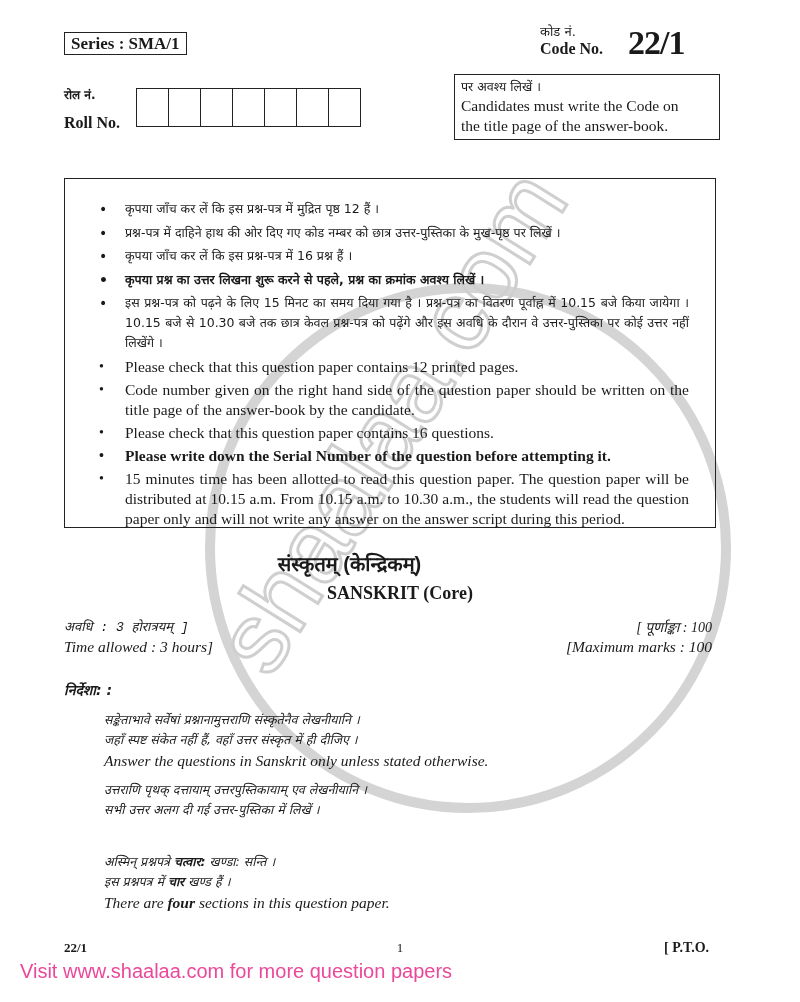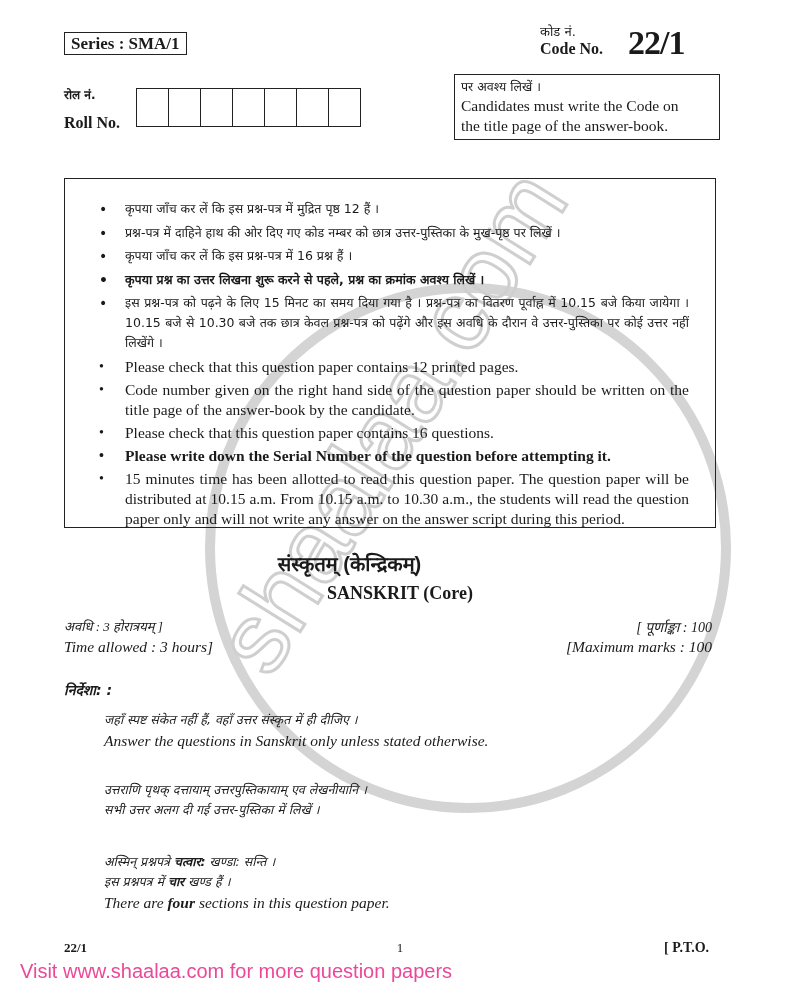--- a/index.html
+++ b/index.html
@@ -21,21 +21,21 @@
   .code-box .en { font-size:15.5px; line-height:20px; }
   .instr-box { left:64px; top:178px; width:652px; height:350px; border:1.5px solid #222; box-sizing:border-box; padding:4px 10px 0 18px; }
   .instr-box ul { margin:16px; padding:0; list-style:none; }
   .instr-box li { position:relative; padding-left:26px; text-align:justify; }
   .instr-box li::before { content:"•"; position:absolute; left:0; top:0; font-size:14px; }
   .hi-item { font-size:12.5px; line-height:20px; margin-bottom:3.5px; font-family:"DejaVu Sans", sans-serif; }
   .en-item { font-size:15.5px; line-height:20px; margin-bottom:3px; }
   .b { font-weight:bold; }
   .title-hi { left:0; width:699px; top:550px; text-align:center; font-weight:bold; font-size:20px; font-family:Liberation Sans, sans-serif; }
   .title-en { left:0; width:800px; top:583px; text-align:center; font-weight:bold; font-size:18px; }
-  .meta-l1 { left:64px; top:617px; font-style:italic; font-size:13px; font-family:Liberation Serif, serif; }
+  .meta-l1 { left:64px; top:617px; font-style:italic; font-size:13px; font-family:Liberation Mono, monospace; }
   .meta-l2 { left:64px; top:638px; font-style:italic; font-size:15.5px; }
   .meta-r1 { right:88px; top:617px; font-style:italic; font-size:14px; text-align:right; }
   .meta-r2 { right:88px; top:638px; font-style:italic; font-size:15.5px; text-align:right; }
   .dir-head { left:64px; top:680px; font-style:italic; font-weight:bold; font-size:14px; font-family:"DejaVu Sans", sans-serif; }
   .dir-group { left:104px; font-style:italic; }
   .dir-group .hi { font-size:12.5px; line-height:20px; font-family:"DejaVu Sans", sans-serif; }
   .dir-group .en { font-size:15.5px; line-height:22px; }
   .foot-code { left:64px; top:940px; font-weight:bold; font-size:13px; }
   .foot-page { left:0; width:800px; top:940px; text-align:center; font-size:13px; }
   .foot-pto { left:664px; top:940px; font-weight:bold; font-size:14px; }
@@ -91,20 +91,21 @@
 <div class="abs title-en">SANSKRIT (Core)</div>
 
 <div class="abs meta-l1">अवधि : 3 होरात्रयम् ]</div>
 <div class="abs meta-l2">Time allowed : 3 hours]</div>
 <div class="abs meta-r1">[ पूर्णाङ्का : 100</div>
 <div class="abs meta-r2">[Maximum marks : 100</div>
 
 <div class="abs dir-head">निर्देशा: :</div>
 
 <div class="abs dir-group" style="top:710px;">
+  <div class="hi">सङ्केताभावे सर्वेषां प्रश्नानामुत्तराणि संस्कृतेनैव लेखनीयानि ।</div>
   <div class="hi">जहाँ स्पष्ट संकेत नहीं हैं, वहाँ उत्तर संस्कृत में ही दीजिए ।</div>
   <div class="en">Answer the questions in Sanskrit only unless stated otherwise.</div>
 </div>
 
 <div class="abs dir-group" style="top:780px;">
   <div class="hi">उत्तराणि पृथक् दत्तायाम् उत्तरपुस्तिकायाम् एव लेखनीयानि ।</div>
   <div class="hi">सभी उत्तर अलग दी गई उत्तर-पुस्तिका में लिखें ।</div>
 </div>
 
 <div class="abs dir-group" style="top:852px;">

